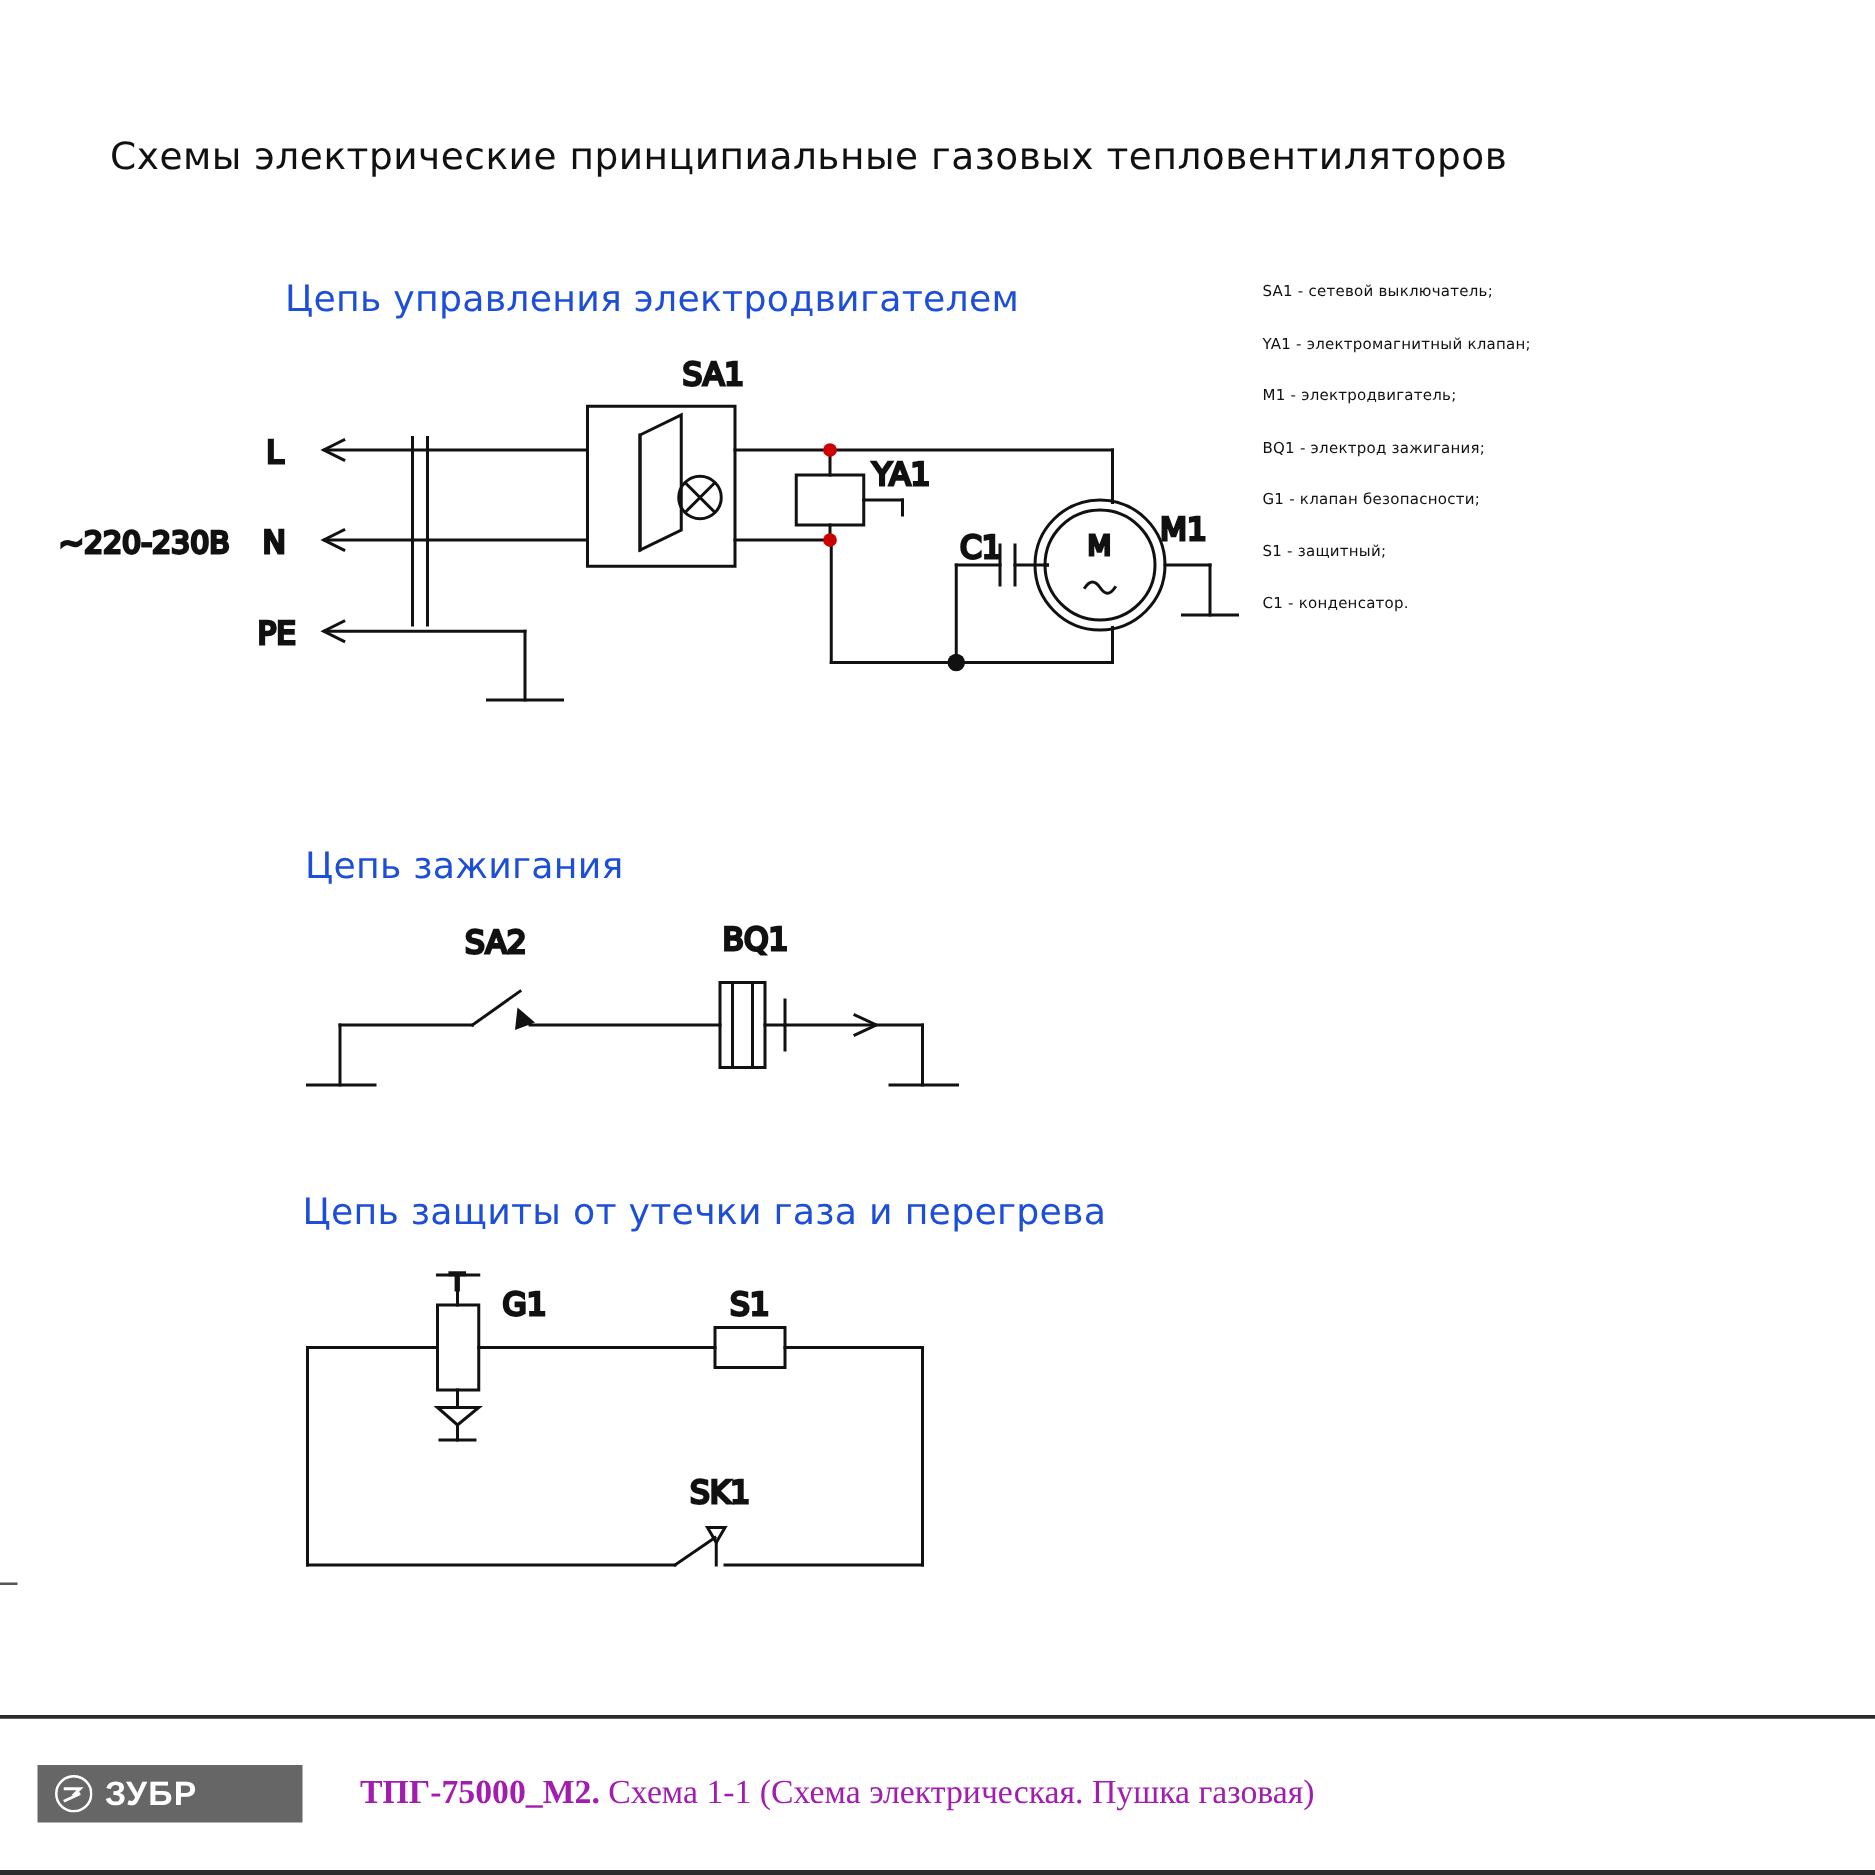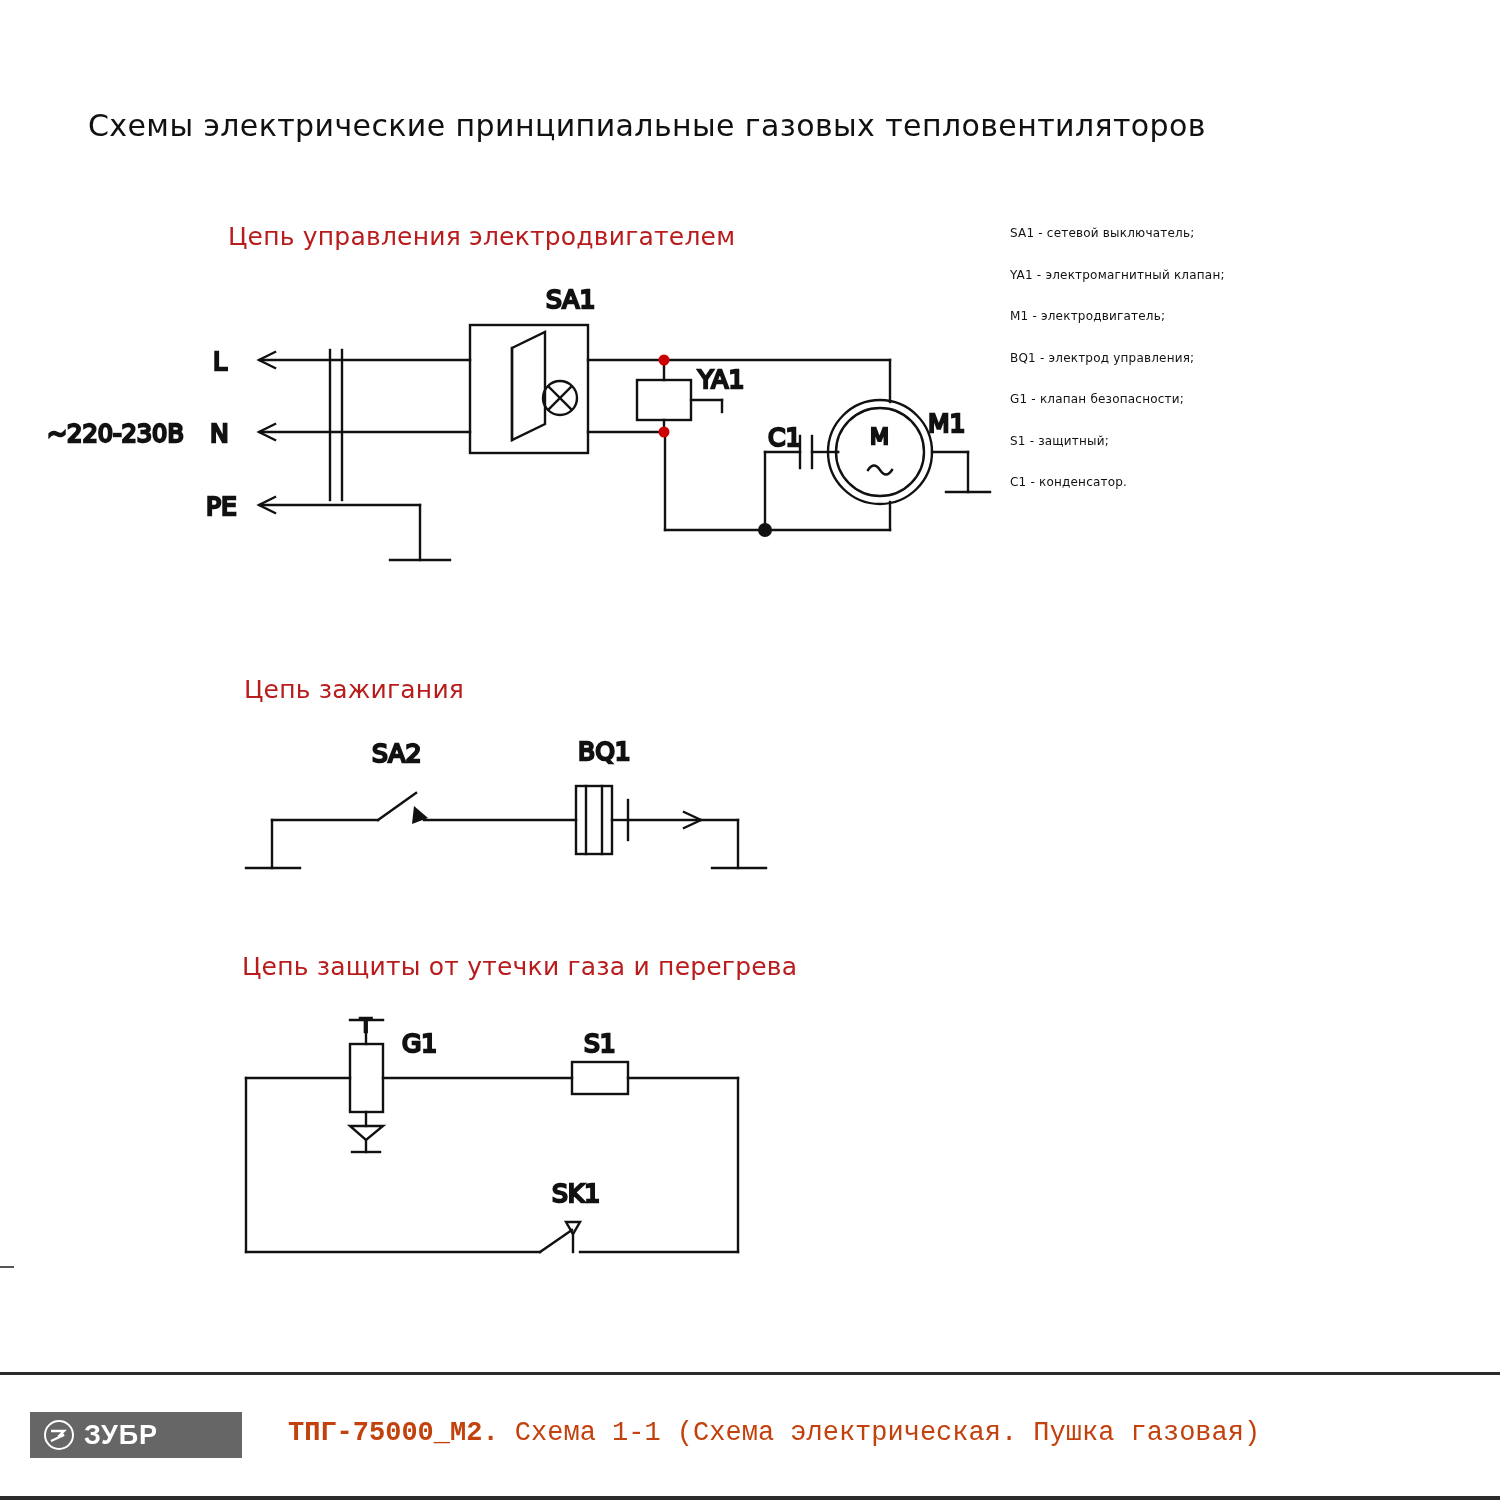--- a/index.html
+++ b/index.html
@@ -24,22 +24,22 @@
     position: absolute;
     left: 88px;
     top: 108px;
     font-size: 30px;
     letter-spacing: 0.4px;
     color: #111;
     white-space: nowrap;
   }
   .section-title {
     position: absolute;
-    font-size: 25px;
-    color: #b91c1c;
+    font-size: 29px;
+    color: #1d4ed8;
     white-space: nowrap;
     letter-spacing: 0.2px;
   }
   #title-motor { left: 228px; top: 222px; }
   #title-ignition { left: 244px; top: 675px; }
   #title-protection { left: 242px; top: 952px; }
 
   .legend {
     position: absolute;
     left: 1010px;
@@ -101,22 +101,22 @@
     font-weight: bold;
     letter-spacing: 1px;
     font-family: "Liberation Sans", sans-serif;
     text-align: center;
   }
   .footer-caption {
     position: absolute;
     left: 288px;
     top: 1418px;
     font-size: 27px;
-    color: #c2410c;
-    font-family: Liberation Mono, monospace;
+    color: #a21caf;
+    font-family: Liberation Serif, serif;
     white-space: nowrap;
   }
   .footer-caption .model {
     font-weight: bold;
   }
   .left-tick {
     position: absolute;
     left: 0;
     top: 1266px;
     width: 14px;
@@ -132,21 +132,21 @@
   <div class="main-title">Схемы электрические принципиальные газовых тепловентиляторов</div>
 
   <div class="section-title" id="title-motor">Цепь управления электродвигателем</div>
   <div class="section-title" id="title-ignition">Цепь зажигания</div>
   <div class="section-title" id="title-protection">Цепь защиты от утечки газа и перегрева</div>
 
   <div class="legend">
     <div class="legend-item">SA1 - сетевой выключатель;</div>
     <div class="legend-item">YA1 - электромагнитный клапан;</div>
     <div class="legend-item">M1 - электродвигатель;</div>
-    <div class="legend-item">BQ1 - электрод управления;</div>
+    <div class="legend-item">BQ1 - электрод зажигания;</div>
     <div class="legend-item">G1 - клапан безопасности;</div>
     <div class="legend-item">S1 - защитный;</div>
     <div class="legend-item">C1 - конденсатор.</div>
   </div>
 
   <svg class="diagram" viewBox="0 0 1500 1500">
     <g fill="none" stroke="#111111" stroke-width="2.4" stroke-linecap="square">
 
       <line x1="260" y1="360" x2="470" y2="360"></line>
       <line x1="260" y1="432" x2="470" y2="432"></line>

